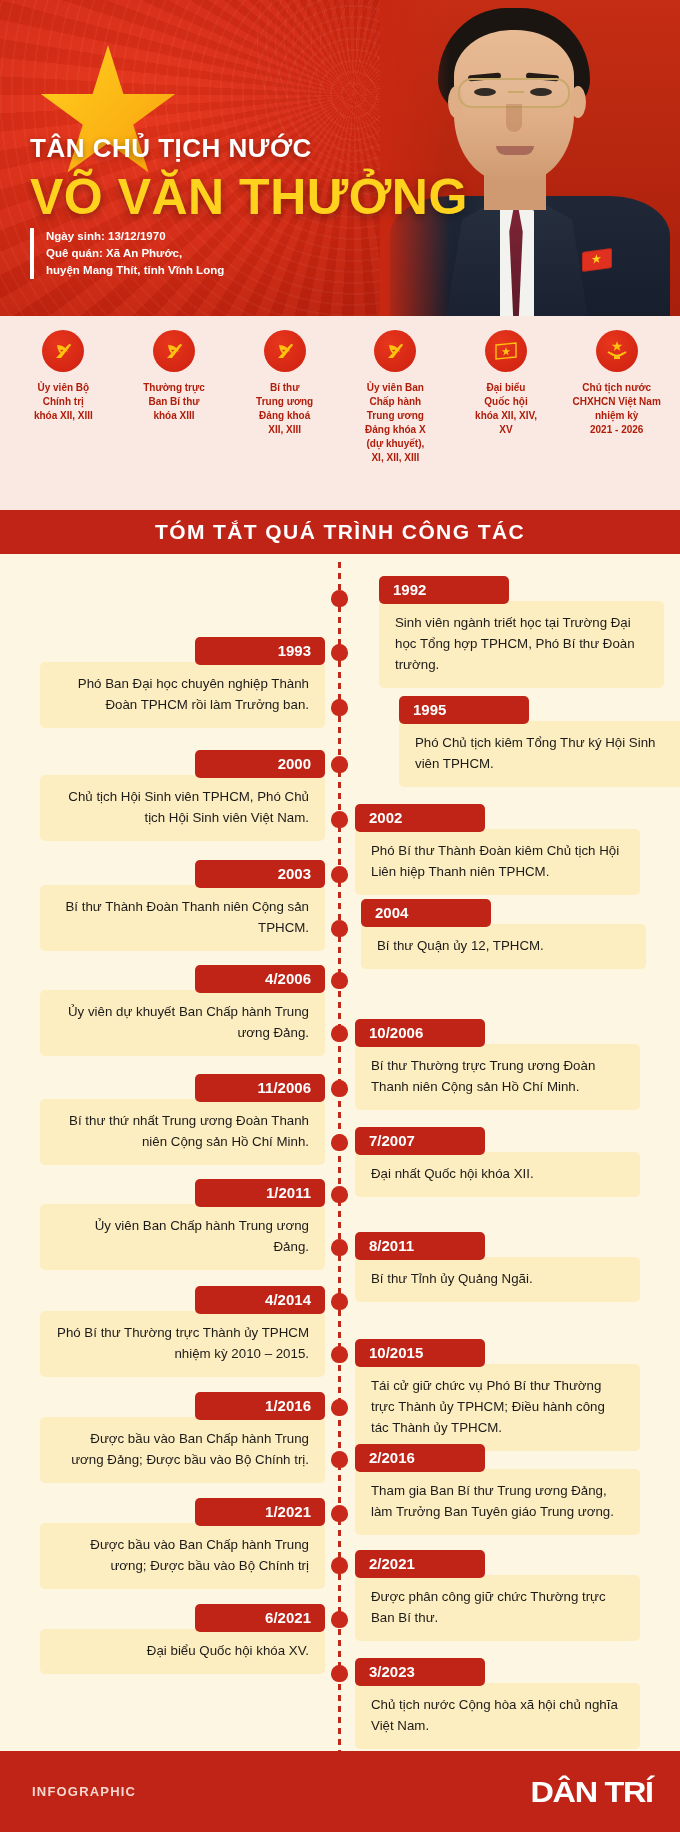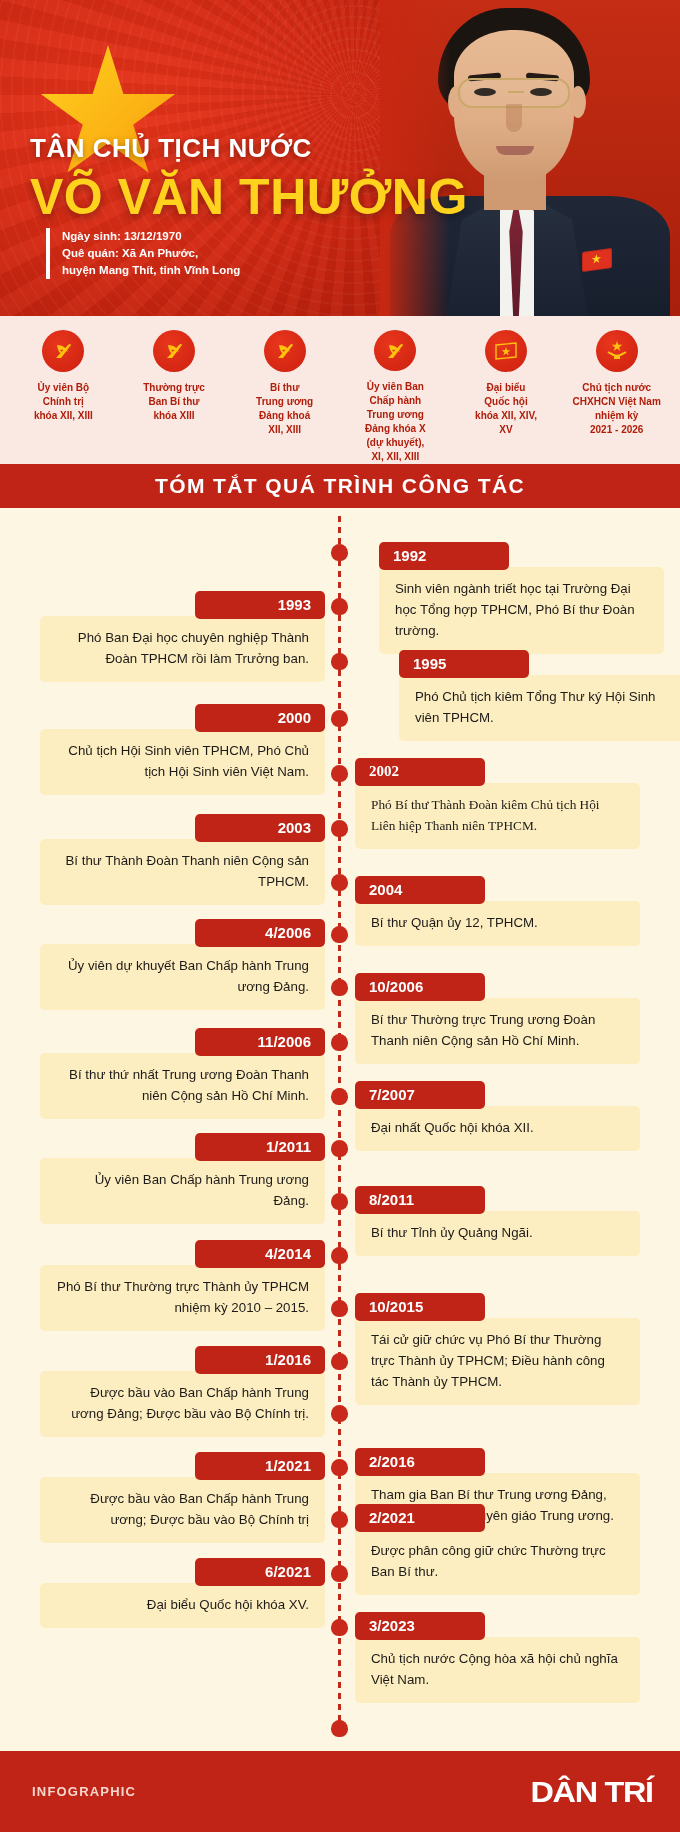--- a/index.html
+++ b/index.html
@@ -136,29 +136,29 @@
   .hero-titles { position: absolute; left: 30px; top: 133px; z-index: 5; }
   .title-1 {
     color:#ffffff; font-size:26px; font-weight:700; letter-spacing:.5px;
     text-shadow: 0 2px 6px rgba(0,0,0,.35);
   }
   .title-2 {
     color:#ffd21e; font-size:50px; font-weight:700; letter-spacing:.5px;
     margin-top:4px; text-shadow: 0 3px 8px rgba(0,0,0,.35);
   }
   .meta-block {
-    position:absolute; left:46px; top:228px; z-index:5;
+    position:absolute; left:30px; top:228px; z-index:5;
     padding-left:12px; border-left:4px solid #ffffff;
   }
   .meta-line { color:#ffffff; font-size:11.5px; font-weight:700; line-height:17px; }
 
   
   .badges {
     position:relative;
-    width:680px; height:148px;
+    width:680px; height:194px;
     background:#fae9e2;
     display:flex; padding: 14px 8px 0 8px;
   }
   .badge { flex:1; display:flex; flex-direction:column; align-items:center; }
   .badge-circle {
     width:42px; height:42px; border-radius:50%;
     background: radial-gradient(circle at 38% 32%, #e8361c, #cc2010);
     display:flex; align-items:center; justify-content:center;
     margin-bottom:9px;
   }
@@ -358,53 +358,53 @@
     </div>
   </div>
 
   <div class="section-bar">
     <div class="section-bar-text">TÓM TẮT QUÁ TRÌNH CÔNG TÁC</div>
   </div>
 
   <div class="timeline">
     <div class="spine"></div>
     <div id="tl-nodes">
-        <div class="tl-item right" style="top: 34px; padding-left: 24px;"><div class="tl-year">1992</div><div class="tl-body">Sinh viên ngành triết học tại Trường Đại học Tổng hợp TPHCM, Phó Bí thư Đoàn trường.</div></div>
+        <div class="tl-item right" style="top: 22px; padding-left: 24px;"><div class="tl-year">1992</div><div class="tl-body">Sinh viên ngành triết học tại Trường Đại học Tổng hợp TPHCM, Phó Bí thư Đoàn trường.</div></div>
         <div class="dot" style="top: 36px;"></div>
         <div class="tl-item left" style="top: 83px;"><div class="tl-year">1993</div><div class="tl-body">Phó Ban Đại học chuyên nghiệp Thành Đoàn TPHCM rồi làm Trưởng ban.</div></div>
         <div class="dot" style="top: 90px;"></div>
         <div class="tl-item right" style="top: 142px; padding-left: 44px;"><div class="tl-year">1995</div><div class="tl-body">Phó Chủ tịch kiêm Tổng Thư ký Hội Sinh viên TPHCM.</div></div>
         <div class="dot" style="top: 145px;"></div>
         <div class="tl-item left" style="top: 196px; margin-left: 40px;"><div class="tl-year">2000</div><div class="tl-body">Chủ tịch Hội Sinh viên TPHCM, Phó Chủ tịch Hội Sinh viên Việt Nam.</div></div>
         <div class="dot" style="top: 202px;"></div>
-        <div class="tl-item right" style="top: 250px; font-family: Liberation Serif, serif;"><div class="tl-year">2002</div><div class="tl-body">Phó Bí thư Thành Đoàn kiêm Chủ tịch Hội Liên hiệp Thanh niên TPHCM.</div></div>
+        <div class="tl-item right" style="top: 250px;"><div class="tl-year">2002</div><div class="tl-body">Phó Bí thư Thành Đoàn kiêm Chủ tịch Hội Liên hiệp Thanh niên TPHCM.</div></div>
         <div class="dot" style="top: 257px;"></div>
         <div class="tl-item left" style="top: 306px;"><div class="tl-year">2003</div><div class="tl-body">Bí thư Thành Đoàn Thanh niên Cộng sản TPHCM.</div></div>
         <div class="dot" style="top: 312px;"></div>
-        <div class="tl-item right" style="top: 368px;"><div class="tl-year">2004</div><div class="tl-body">Bí thư Quận ủy 12, TPHCM.</div></div>
+        <div class="tl-item right" style="top: 345px; margin-left: 6px;"><div class="tl-year">2004</div><div class="tl-body">Bí thư Quận ủy 12, TPHCM.</div></div>
         <div class="dot" style="top: 366px;"></div>
         <div class="tl-item left" style="top: 411px;"><div class="tl-year">4/2006</div><div class="tl-body">Ủy viên dự khuyết Ban Chấp hành Trung ương Đảng.</div></div>
         <div class="dot" style="top: 418px;"></div>
         <div class="tl-item right" style="top: 465px;"><div class="tl-year">10/2006</div><div class="tl-body">Bí thư Thường trực Trung ương Đoàn Thanh niên Cộng sản Hồ Chí Minh.</div></div>
         <div class="dot" style="top: 471px;"></div>
         <div class="tl-item left" style="top: 520px;"><div class="tl-year">11/2006</div><div class="tl-body">Bí thư thứ nhất Trung ương Đoàn Thanh niên Cộng sản Hồ Chí Minh.</div></div>
         <div class="dot" style="top: 526px;"></div>
         <div class="tl-item right" style="top: 573px;"><div class="tl-year">7/2007</div><div class="tl-body">Đại nhất Quốc hội khóa XII.</div></div>
         <div class="dot" style="top: 580px;"></div>
         <div class="tl-item left" style="top: 625px;"><div class="tl-year">1/2011</div><div class="tl-body">Ủy viên Ban Chấp hành Trung ương Đảng.</div></div>
         <div class="dot" style="top: 632px;"></div>
         <div class="tl-item right" style="top: 678px;"><div class="tl-year">8/2011</div><div class="tl-body">Bí thư Tỉnh ủy Quảng Ngãi.</div></div>
         <div class="dot" style="top: 685px;"></div>
         <div class="tl-item left" style="top: 732px;"><div class="tl-year">4/2014</div><div class="tl-body">Phó Bí thư Thường trực Thành ủy TPHCM nhiệm kỳ 2010 – 2015.</div></div>
         <div class="dot" style="top: 739px;"></div>
         <div class="tl-item right" style="top: 785px;"><div class="tl-year">10/2015</div><div class="tl-body">Tái cử giữ chức vụ Phó Bí thư Thường trực Thành ủy TPHCM; Điều hành công tác Thành ủy TPHCM.</div></div>
         <div class="dot" style="top: 792px;"></div>
         <div class="tl-item left" style="top: 838px;"><div class="tl-year">1/2016</div><div class="tl-body">Được bầu vào Ban Chấp hành Trung ương Đảng; Được bầu vào Bộ Chính trị.</div></div>
         <div class="dot" style="top: 845px;"></div>
-        <div class="tl-item right" style="top: 940px;"><div class="tl-year">2/2016</div><div class="tl-body">Tham gia Ban Bí thư Trung ương Đảng, làm Trưởng Ban Tuyên giáo Trung ương.</div></div>
+        <div class="tl-item right" style="top: 890px;"><div class="tl-year">2/2016</div><div class="tl-body">Tham gia Ban Bí thư Trung ương Đảng, làm Trưởng Ban Tuyên giáo Trung ương.</div></div>
         <div class="dot" style="top: 897px;"></div>
         <div class="tl-item left" style="top: 944px;"><div class="tl-year">1/2021</div><div class="tl-body">Được bầu vào Ban Chấp hành Trung ương; Được bầu vào Bộ Chính trị</div></div>
         <div class="dot" style="top: 951px;"></div>
         <div class="tl-item right" style="top: 996px;"><div class="tl-year">2/2021</div><div class="tl-body">Được phân công giữ chức Thường trực Ban Bí thư.</div></div>
         <div class="dot" style="top: 1003px;"></div>
         <div class="tl-item left" style="top: 1050px;"><div class="tl-year">6/2021</div><div class="tl-body">Đại biểu Quốc hội khóa XV.</div></div>
         <div class="dot" style="top: 1057px;"></div>
         <div class="tl-item right" style="top: 1104px;"><div class="tl-year">3/2023</div><div class="tl-body">Chủ tịch nước Cộng hòa xã hội chủ nghĩa Việt Nam.</div></div>
         <div class="dot" style="top: 1111px;"></div>
         <div class="dot" style="top: 1212px;"></div>

